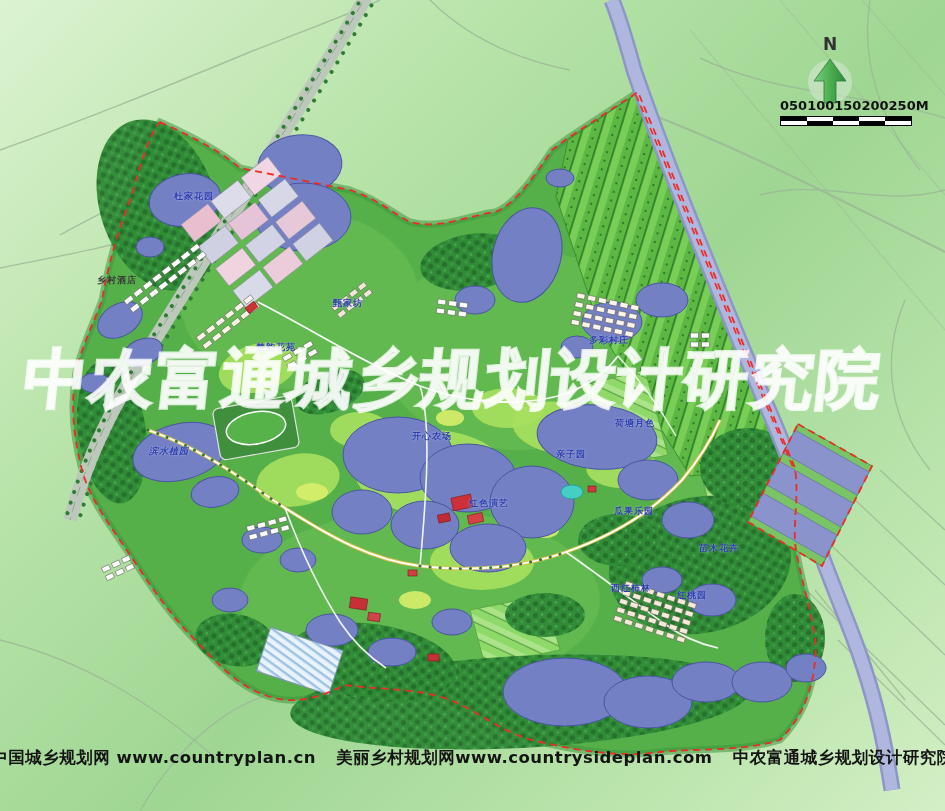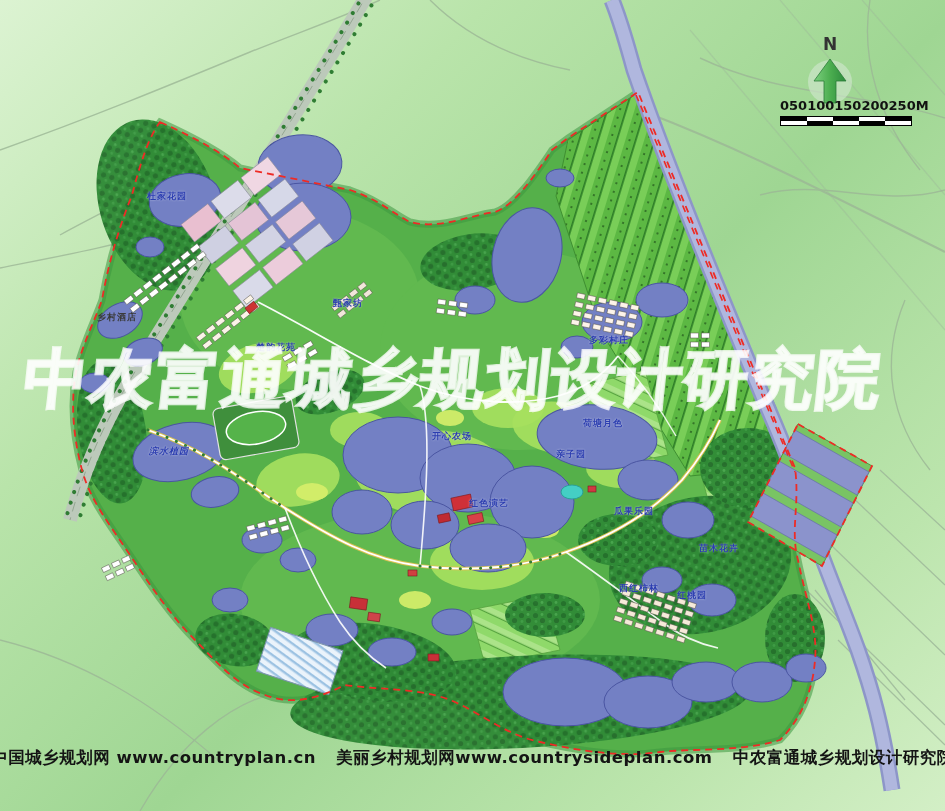--- a/index.html
+++ b/index.html
@@ -20,21 +20,21 @@
   #scale-ticks{display:flex;justify-content:space-between;font-size:13px;font-weight:bold;
     color:#111;margin-bottom:3px;}
   #scale-bar{display:grid;grid-template-rows:4px 4px;grid-auto-flow:column;
     border:1px solid #000;width:130px;}
   #scale-bar div{width:26px;}
   .sb-b{background:#000;}.sb-w{background:#fff;}
   
   .map-label{position:absolute;font-size:9px;line-height:1;font-weight:bold;
     letter-spacing:1px;pointer-events:none;white-space:nowrap;}
   .map-label.blue{color:#2b3db0;text-shadow:0 0 2px rgba(255,255,255,0.6);}
-  .map-label.dark{color:#3a3a3a;margin-top:37px;}
+  .map-label.dark{color:#3a3a3a;}
   
   #footer{position:absolute;left:50%;top:747px;transform:translateX(-50%);
     white-space:nowrap;font-size:16.5px;font-weight:bold;color:#141414;letter-spacing:0.5px;}
   #footer span{margin:0 7px;}
 </style>
 </head>
 <body>
 
 <div id="stage">
 
@@ -406,32 +406,32 @@
     <polygon points="779,461 853,503 841,527 767,485" fill="#8b93cc" stroke="#6a72ab" stroke-width="0.8"></polygon>
     <polygon points="763,493 837,535 825,558 751,516" fill="#8b93cc" stroke="#6a72ab" stroke-width="0.8"></polygon>
     <polygon points="798,424 872,466 822,566 748,522" fill="none" stroke="#ee2b25" stroke-width="1.8" stroke-dasharray="7 5"></polygon>
   </g>
 
   <use href="#siteOutline" fill="none" stroke="#ee2b25" stroke-width="1.8" stroke-dasharray="7 5"></use>
   <path d="M636,95 C665,162 705,260 762,395 C780,437 790,460 795,472" fill="none" stroke="#ee2b25" stroke-width="1.6" stroke-dasharray="7 5"></path>
 </svg>
 
 <div id="labels-layer">
-      <span class="map-label blue" style="left: 147px; top: 192px; text-align: right;">杜家花园</span>
+      <span class="map-label blue" style="left: 174px; top: 192px; text-align: right;">杜家花园</span>
       <span class="map-label dark" style="left: 97px; top: 276px;">乡村酒店</span>
       <span class="map-label blue" style="left: 333px; top: 299px;">甄家坊</span>
       <span class="map-label blue" style="left: 232px; top: 343px; margin-left: 24px;">楚韵花苑</span>
       <span class="map-label blue" style="left: 589px; top: 336px;">多彩村庄</span>
-      <span class="map-label blue" style="left: 583px; top: 419px;">荷塘月色</span>
-      <span class="map-label blue" style="left: 432px; top: 432px;">开心农场</span>
+      <span class="map-label blue" style="left: 615px; top: 419px;">荷塘月色</span>
+      <span class="map-label blue" style="left: 412px; top: 432px;">开心农场</span>
       <span class="map-label blue" style="left: 543px; top: 450px; padding-left: 13px;">亲子园</span>
       <span class="map-label blue" style="left: 469px; top: 499px;">红色演艺</span>
       <span class="map-label blue" style="left: 614px; top: 507px;">瓜果乐园</span>
       <span class="map-label blue" style="left: 699px; top: 544px;">苗木花卉</span>
-      <span class="map-label blue" style="left: 611px; top: 584px; margin-left: 8px;">西红柿林</span>
+      <span class="map-label blue" style="left: 611px; top: 584px;">西红柿林</span>
       <span class="map-label blue" style="left: 677px; top: 591px;">红桃园</span>
       <span class="map-label blue" style="left: 149px; top: 447px; font-style: italic;">滨水植园</span>
     </div>
 
 <div id="watermark">中农富通城乡规划设计研究院</div>
 
 <div id="compass">
   <div class="n">N</div>
   <svg width="48" height="52" viewBox="0 0 48 52">
     <circle cx="24" cy="27" r="22" fill="#cfe6cc" opacity="0.65"></circle>

